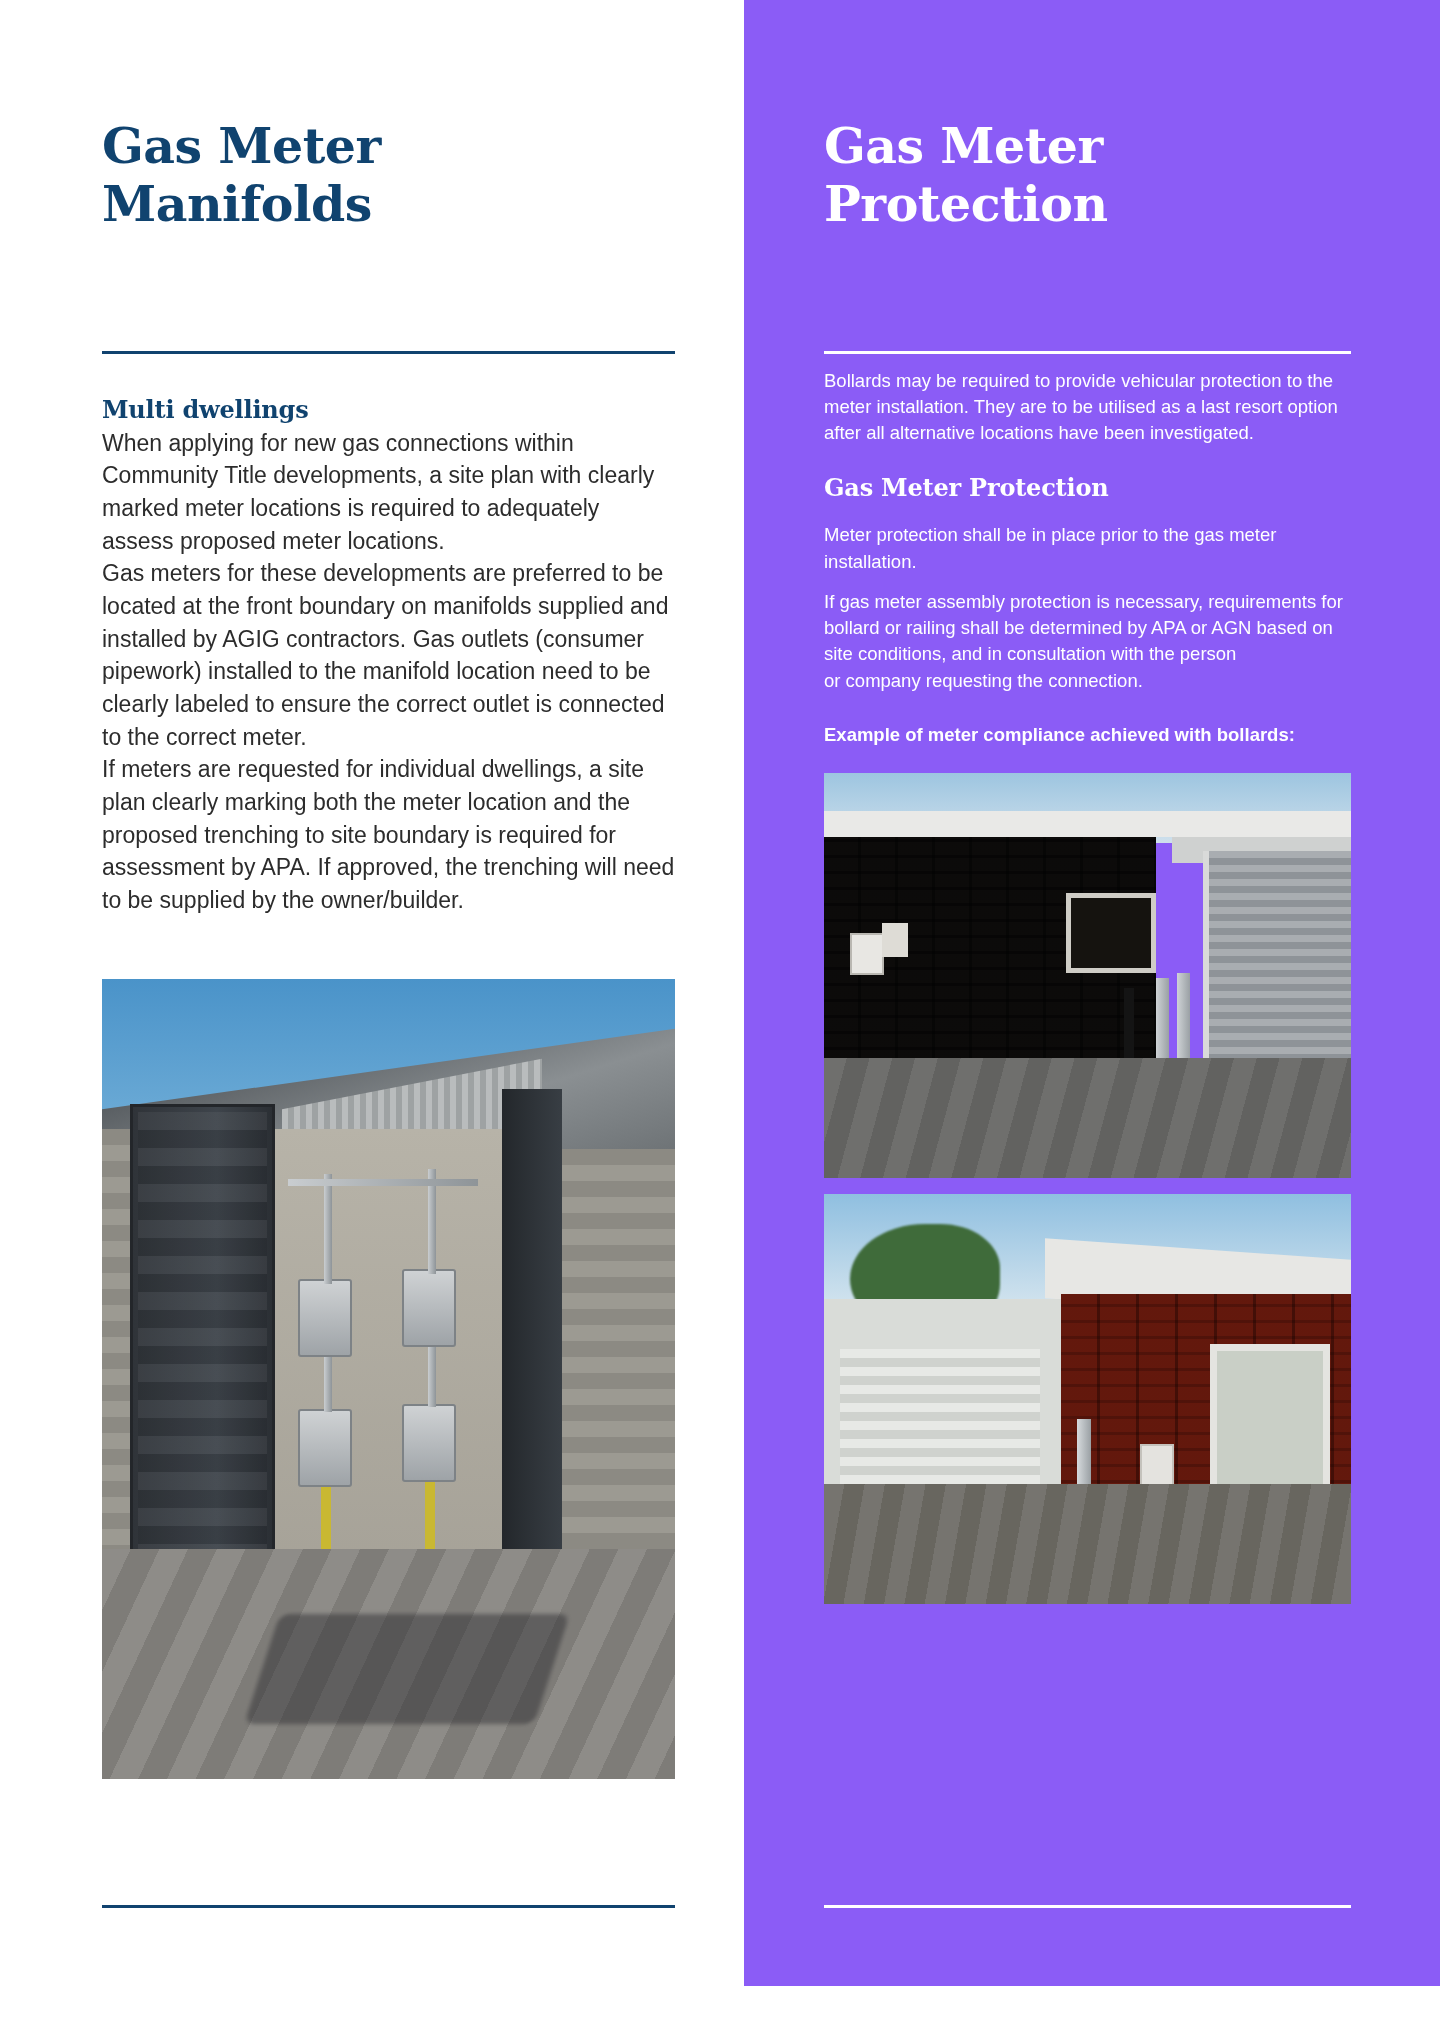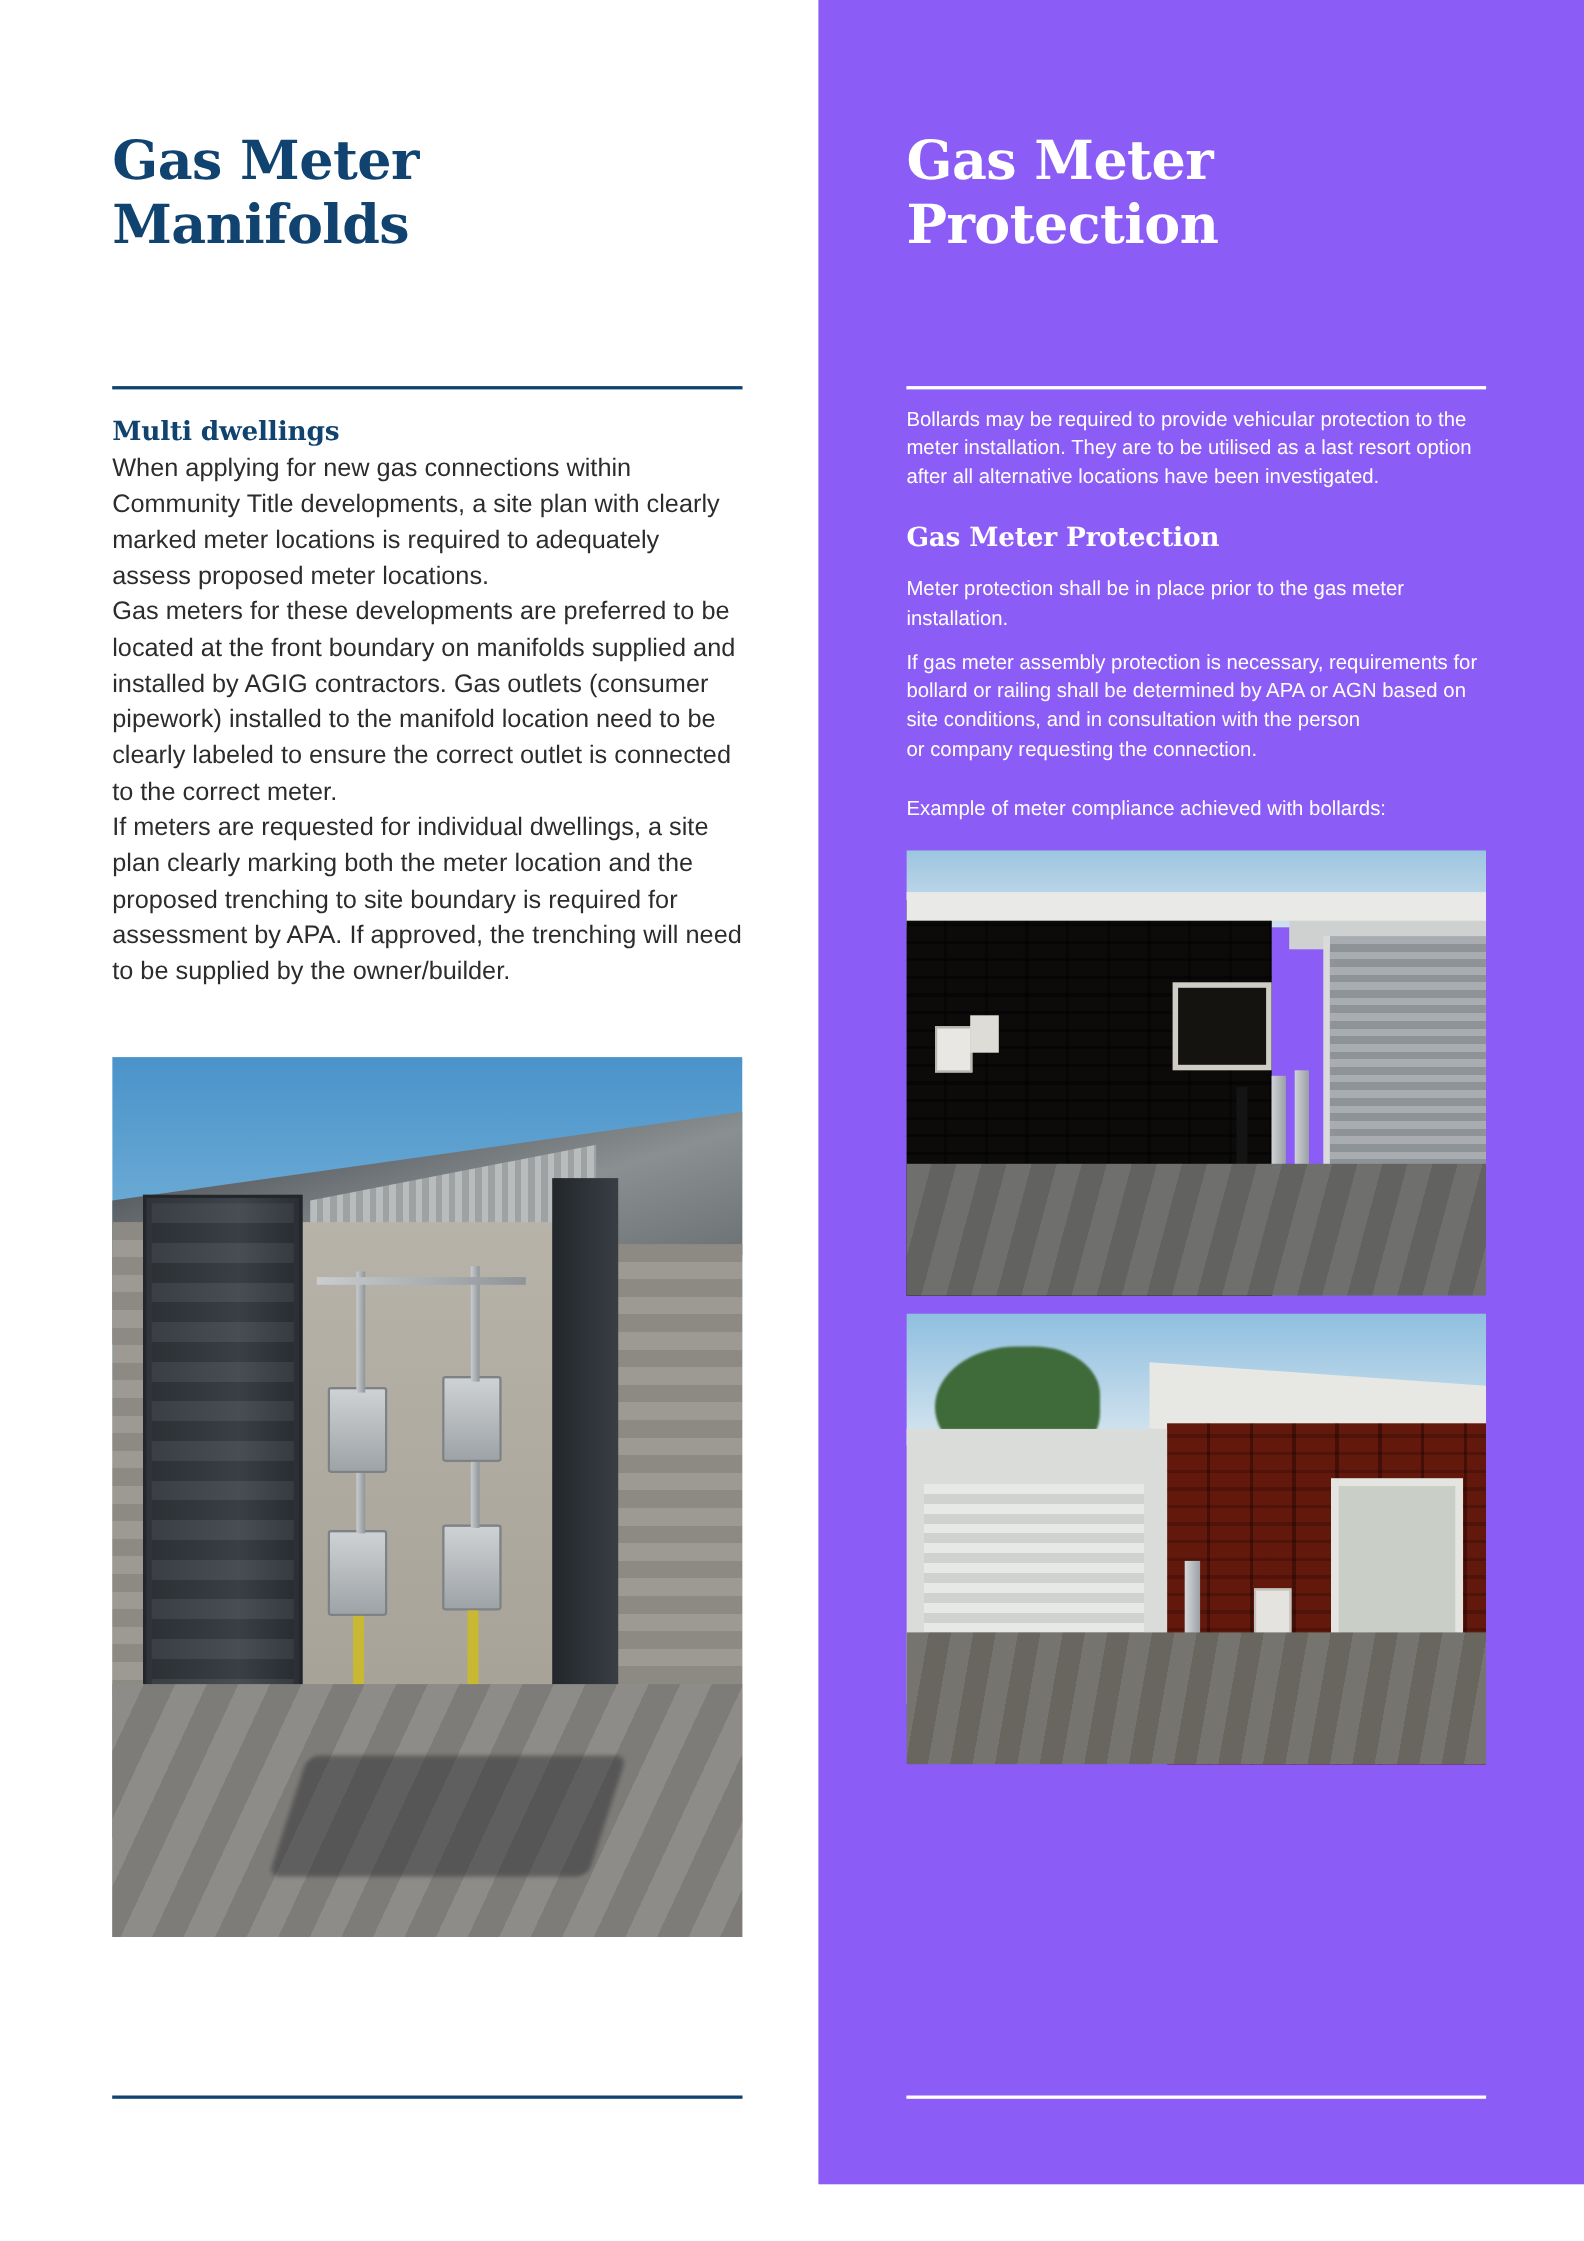--- a/index.html
+++ b/index.html
@@ -40,21 +40,21 @@
     height: 3px;
     background: #10436f;
     margin-top: 117px;
     width: 573px;
   }
   .sub-dark {
     font-family: "DejaVu Serif", serif;
     font-weight: bold;
     font-size: 24px;
     color: #10436f;
-    margin-top: 23px;
+    margin-top: 41px;
     letter-spacing: -0.2px;
   }
   .body-dark {
     font-size: 23px;
     line-height: 1.42;
     color: #2c2c2c;
     margin-top: 3px;
     width: 573px;
   }
   .photo-left {
@@ -107,21 +107,21 @@
     letter-spacing: -0.2px;
   }
   .body-light {
     font-size: 18.5px;
     line-height: 1.42;
     color: #ffffff;
     margin-top: 14px;
     width: 527px;
   }
   .bold-light {
-    font-weight: normal;
+    font-weight: bold;
     font-size: 18.5px;
     line-height: 1.42;
     color: #ffffff;
     margin-top: 28px;
     width: 527px;
   }
   .photo-right {
     width: 527px;
     height: 405px;
     overflow: hidden;

